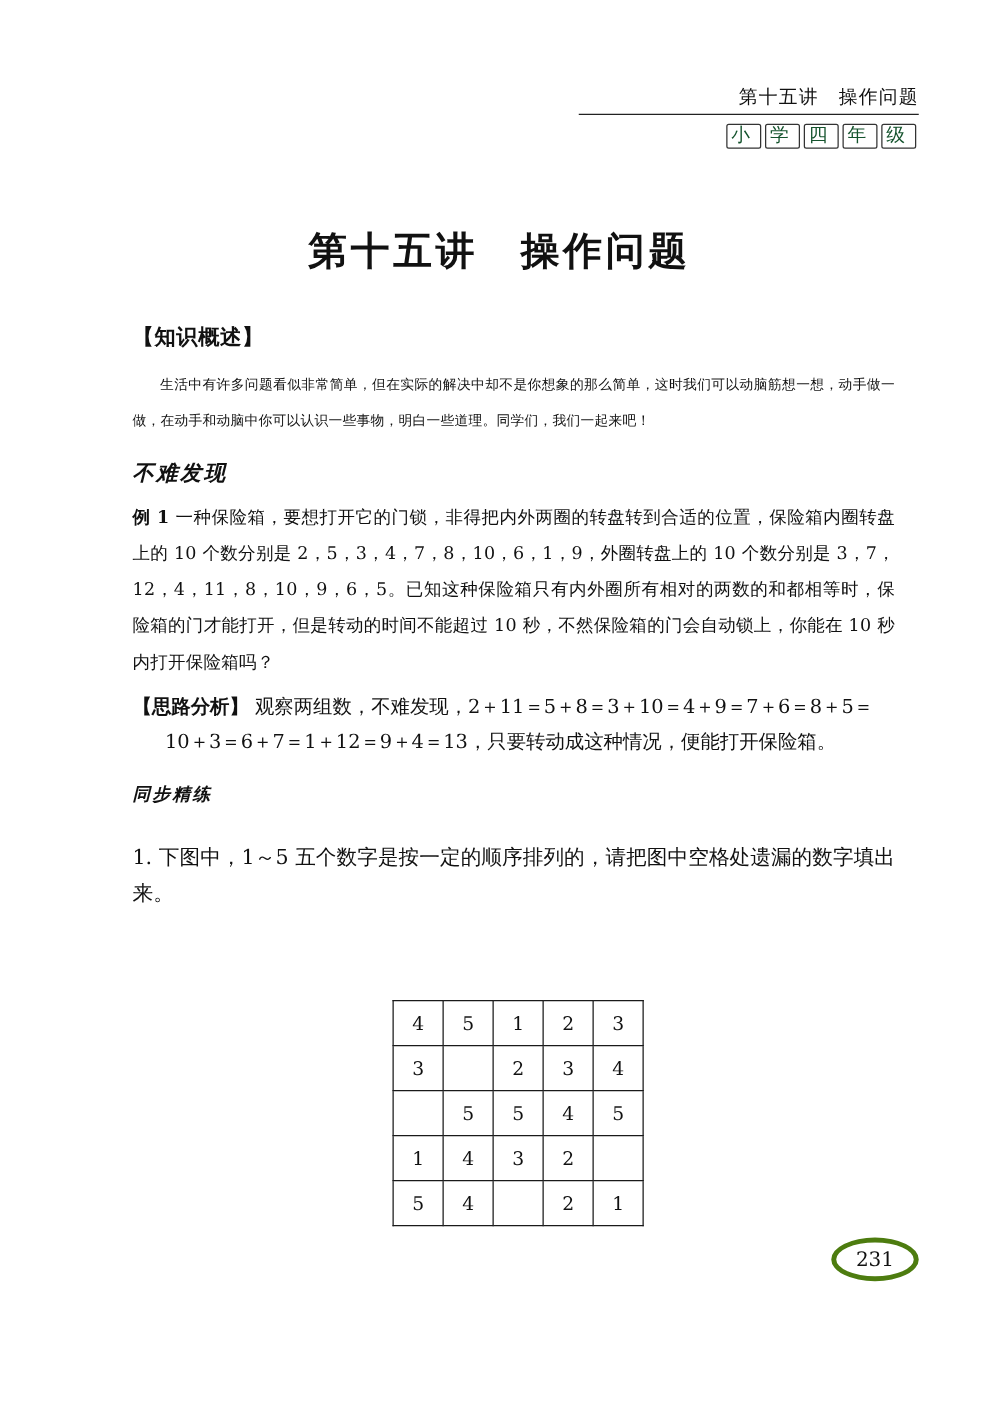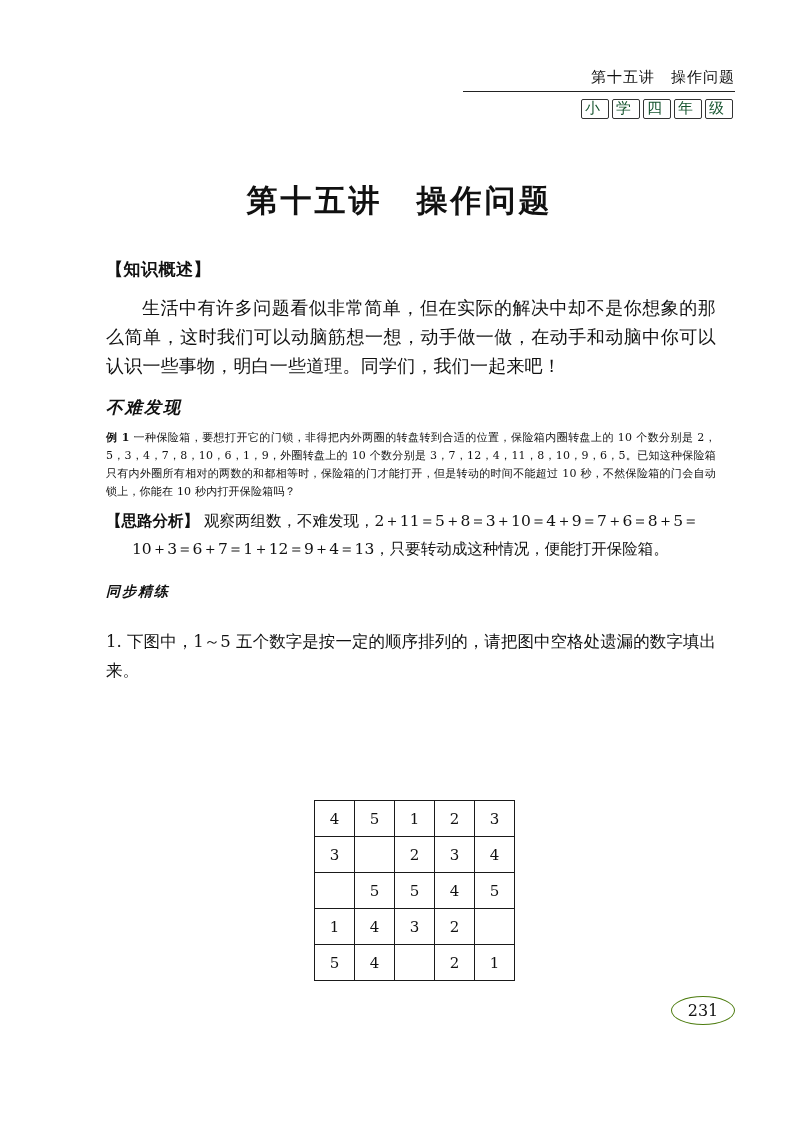--- a/index.html
+++ b/index.html
@@ -84,21 +84,21 @@
     width: 610px;
   }
   .sec-head {
     font-size: 17px;
     font-weight: bold;
     font-family: "DejaVu Serif", serif;
     letter-spacing: 0.5px;
     margin-bottom: 8px;
   }
   p.body {
-    font-size: 18px;
+    font-size: 11px;
     line-height: 29px;
     margin: 12px 0 2px 0;
     text-align: justify;
     font-family: "DejaVu Serif", serif;
     letter-spacing: 0.2px;
   }
   p.indent2 { text-indent: 2em; }
 
   .sec-head-slanted {
     font-size: 17px;
@@ -109,22 +109,22 @@
     margin: 16px 0 10px 0;
   }
 
   .example-block {
     margin-top: 2px;
   }
   .ex-label {
     font-weight: bold;
   }
   .hang {
-    font-size: 11px;
-    line-height: 18px;
+    font-size: 14px;
+    line-height: 29px;
     text-align: justify;
     font-family: "DejaVu Serif", serif;
     letter-spacing: 0.2px;
   }
   .analysis {
     margin-top: 6px;
   }
   .analysis-label {
     font-weight: bold;
   }
@@ -171,21 +171,21 @@
     font-family: "DejaVu Serif", serif;
   }
 
   
   .pageno {
     position: absolute;
     right: 62px;
     bottom: 97px;
     width: 62px;
     height: 27px;
-    border: 1px solid #4d7c0f;
+    border: 4px solid #4d7c0f;
     border-radius: 50%;
     text-align: center;
     line-height: 27px;
     font-size: 16px;
     font-family: "DejaVu Serif", serif;
   }
 </style>
 </head>
 <body>
 

